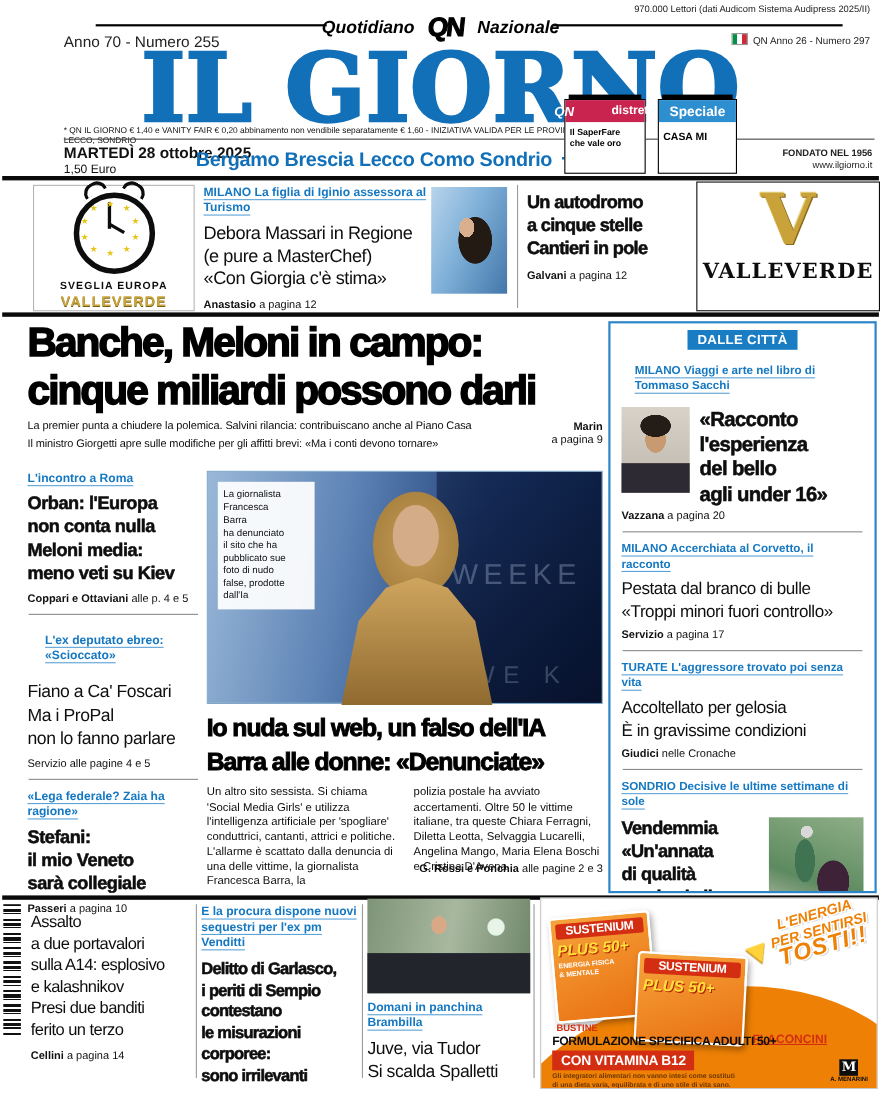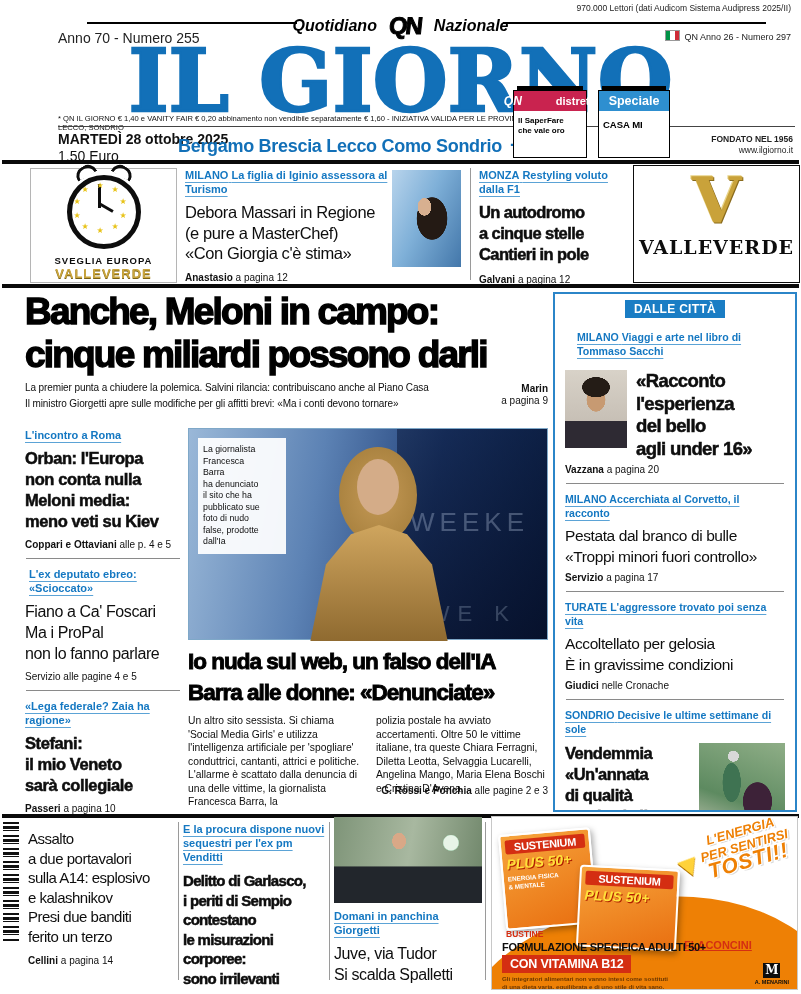--- a/index.html
+++ b/index.html
@@ -22,21 +22,21 @@
         background:linear-gradient(to right,#009246 0 33%,#fff 33% 66%,#ce2b37 66%);border:0.5px solid #999;}
 
   
   .masthead{left:0;right:0;top:38px;text-align:center;font-family:"DejaVu Serif",serif;
             font-weight:700;font-size:86px;line-height:86px;color:#1270b8;
             -webkit-text-stroke:2.5px #1270b8;letter-spacing:0px;}
   .legal{left:58px;top:114px;width:480px;font-size:7.6px;color:#111;font-weight:500;}
   .thinrule{left:58px;right:6px;top:126px;height:1px;background:#444;}
   .date-left{left:58px;top:131px;}
   .date-main{font-weight:800;font-size:14px;}
-  .price{font-size:14px;margin-top:1px;}
+  .price{font-size:11px;margin-top:1px;}
   .editions{left:178px;top:133px;font-weight:800;font-size:18px;color:#1270b8;letter-spacing:-0.3px;}
   .editions .plus{font-size:21px;font-weight:900;margin-left:8px;}
   .founded{right:8px;top:134px;text-align:right;font-size:8.5px;color:#222;line-height:11px;}
   .founded .f1{font-weight:700;padding-left:40px;}
   .promo{background:#fff;border:1.5px solid #000;}
   .promo::before{content:"";position:absolute;top:-5px;left:4%;width:92%;height:4px;background:#000;}
   .promo1{left:513px;top:90px;width:72px;height:66px;}
   .promo2{left:598px;top:90px;width:70px;height:66px;}
   .promo-tab{height:20px;display:flex;align-items:center;justify-content:center;color:#fff;}
   .promo1 .promo-tab{background:#c9234f;}
@@ -276,24 +276,20 @@
     <p class="byline" style="margin:0">
       <span class="by-s">Anastasio</span>
       <span class="by-r">a pagina 12</span>
     </p>
   </div>
   <div class="abs photo-massari"></div>
 
   <div class="abs vline vl-top"></div>
 
   <div class="abs art-monza">
-    <p class="kicker" style="margin:0">
-      <span class="kc">MONZA</span>
-      <span>Restyling voluto dalla F1</span>
-    </p>
     <div class="hl hl-b pre">Un autodromo
 a cinque stelle
 Cantieri in pole</div>
     <p class="byline" style="margin:0">
       <span class="by-s">Galvani</span>
       <span class="by-r">a pagina 12</span>
     </p>
   </div>
 
   <div class="abs ad-valleverde">
@@ -374,21 +370,21 @@
     <p class="kicker" style="margin:0"><span>L'incontro a Roma</span></p>
     <span class="hl hl-b pre">Orban: l'Europa
 non conta nulla
 Meloni media:
 meno veti su Kiev</span>
     <p class="byline" style="margin:0">
       <span class="by-s">Coppari e Ottaviani</span>
       <span class="by-r">alle p. 4 e 5</span>
     </p>
     <hr class="hdiv">
-    <p class="kicker" style="margin:4px"><span>L'ex deputato ebreo: «Scioccato»</span></p>
+    <p class="kicker" style="margin:16px"><span>L'ex deputato ebreo: «Scioccato»</span></p>
     <span class="hl hl-l pre">Fiano a Ca' Foscari
 Ma i ProPal
 non lo fanno parlare</span>
     <p class="byline" style="margin:0">
       <span class="by-r">Servizio</span>
       <span class="by-r">alle pagine 4 e 5</span>
     </p>
     <hr class="hdiv">
     <p class="kicker" style="margin:0"><span>«Lega federale? Zaia ha ragione»</span></p>
     <span class="hl hl-b pre">Stefani:
@@ -453,21 +449,21 @@
 contestano
 le misurazioni
 corporee:
 sono irrilevanti</span>
 
   </div>
   <div class="abs vline vl-b2"></div>
 
   <div class="abs b-art3">
     <div class="photo-tudor"></div>
-    <p class="kicker" style="margin:0"><span>Domani in panchina Giorgetti</span></p>
+    <p class="kicker" style="margin:0"><span>Domani in panchina Brambilla</span></p>
     <span class="hl hl-l pre">Juve, via Tudor
 Si scalda Spalletti</span>
     <p class="byline" style="margin:0">
       <span class="by-s">Grilli</span>
       <span class="by-r">nel Qs</span>
     </p>
   </div>
   <div class="abs vline vl-b3"></div>
 
   <div class="abs ad-sust">

